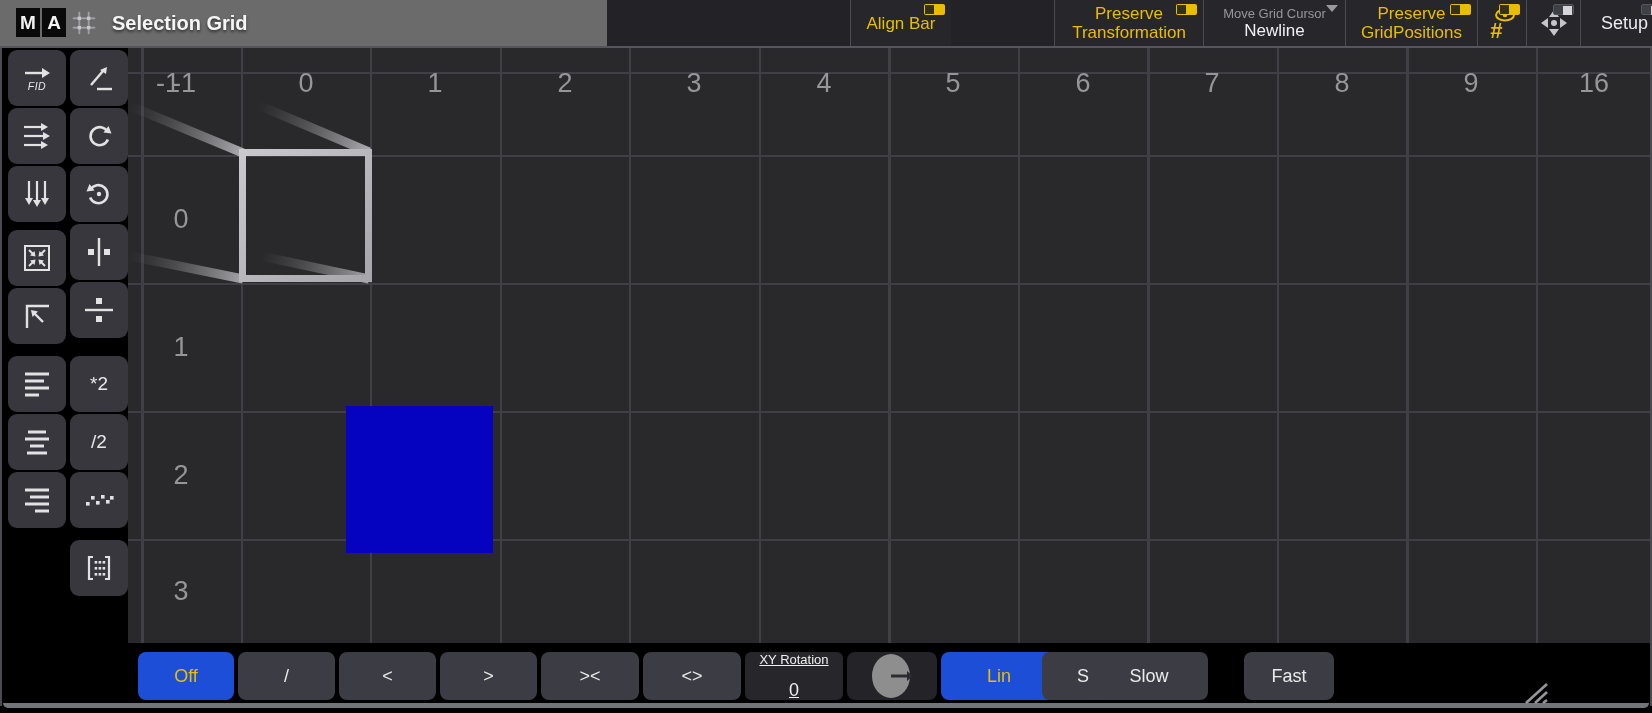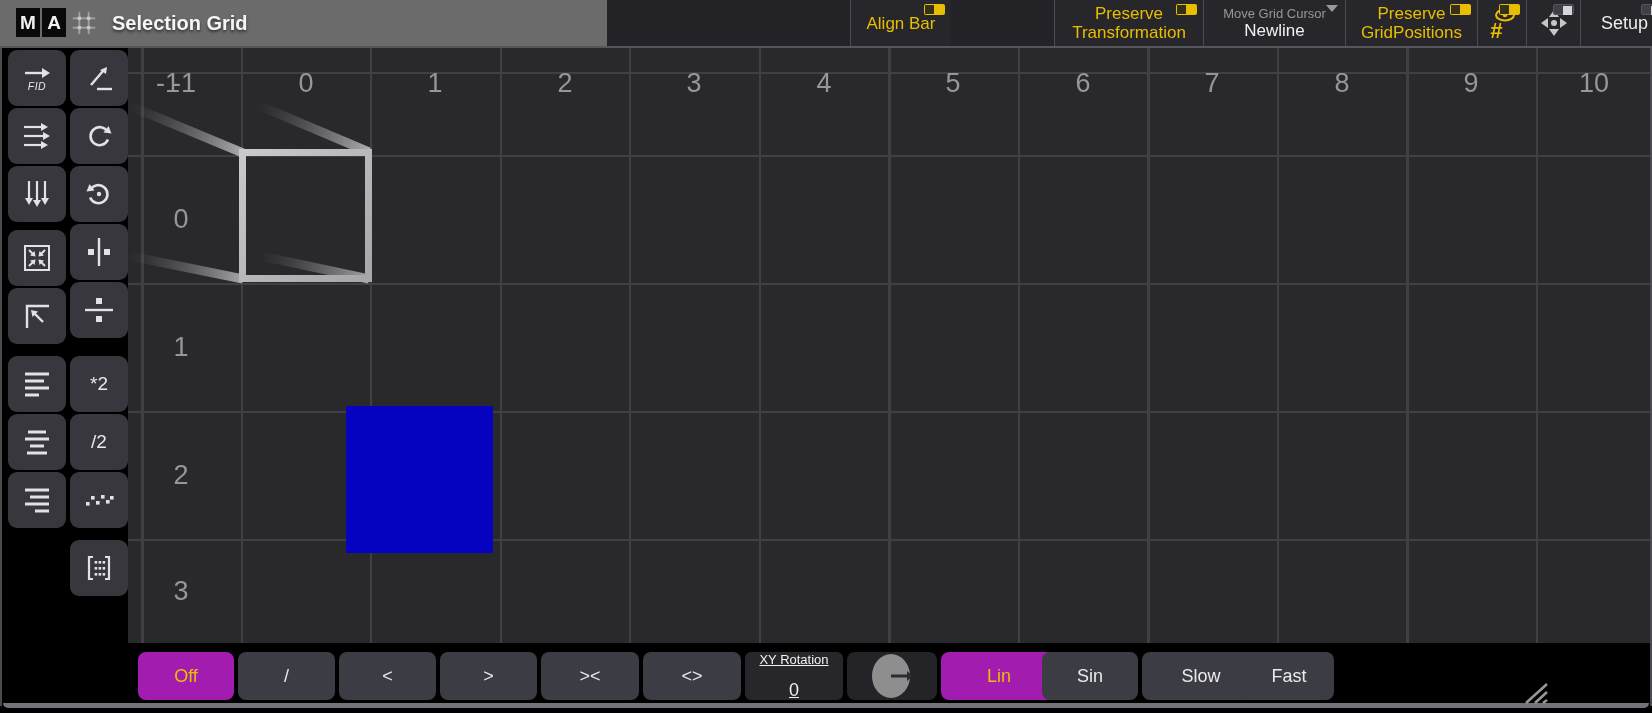--- a/index.html
+++ b/index.html
@@ -46,21 +46,21 @@
       color:#96969a;font-size:27px;}
   .grv{position:absolute;left:0;width:106px;height:34px;line-height:34px;text-align:center;
        color:#96969a;font-size:27px;}
   .sel-cell{position:absolute;left:218px;top:358px;width:147px;height:147px;background:#0502c0;}
 
   .cursor-svg{position:absolute;left:0;top:0;pointer-events:none;}
 
   
   .bb-btn{position:absolute;top:652px;height:48px;background:#3c3c44;border-radius:8px;
           color:#eaeaec;font-size:18px;display:flex;align-items:center;justify-content:center;}
-  .bb-btn.sel{background:#a21caf;color:#e9be00;}
+  .bb-btn.sel{background:#1d4ed8;color:#e9be00;}
   .bb-display{position:absolute;top:652px;height:48px;background:#26262b;border-radius:6px;
               color:#f0f0f2;display:flex;flex-direction:column;align-items:center;justify-content:space-between;text-decoration:underline;}
   .bb-display .lab{font-size:13px;line-height:16px;}
   .bb-display .v{font-size:18px;line-height:20px;}
   .bb-knob{position:absolute;top:652px;height:48px;background:#232328;border-radius:8px;
            display:flex;align-items:center;justify-content:center;}
 
   
   .frame-bottom{position:absolute;left:3px;right:3px;top:703px;height:5px;background:#73737a;
                 border-radius:0 0 8px 8px;}
@@ -80,21 +80,21 @@
     <div class="gh" style="left:138px;top:18px">0</div>
     <div class="gh" style="left:267px;top:18px">1</div>
     <div class="gh" style="left:397px;top:18px">2</div>
     <div class="gh" style="left:526px;top:18px">3</div>
     <div class="gh" style="left:656px;top:18px">4</div>
     <div class="gh" style="left:785px;top:18px">5</div>
     <div class="gh" style="left:915px;top:18px">6</div>
     <div class="gh" style="left:1044px;top:18px">7</div>
     <div class="gh" style="left:1174px;top:18px">8</div>
     <div class="gh" style="left:1303px;top:18px">9</div>
-    <div class="gh" style="left:1426px;top:18px">10</div>
+    <div class="gh" style="left:1426px;top:18px">16</div>
 
     <div class="gh" style="left:0px;width:80px;top:18px">-1</div>
 
     <div class="grv" style="top:154px">0</div>
     <div class="grv" style="top:282px">1</div>
     <div class="grv" style="top:410px">2</div>
     <div class="grv" style="top:526px">3</div>
 
     <div class="sel-cell"></div>
   </div>
@@ -414,21 +414,21 @@
           <polygon points="39,18 45,23 39,28" fill="#2c2c30"></polygon>
         </svg>
       </span>
     </div>
     <div class="bb-btn sel" style="left:941px;width:116px">
         <span>Lin</span>
       </div>
     <div class="bb-btn" style="left:1042px;width:96px">
         <span>Sin</span>
       </div>
-    <div class="bb-btn" style="left:1142px;width:118px">
+    <div class="bb-btn" style="left:1090px;width:118px">
         <span>Slow</span>
       </div>
     <div class="bb-btn" style="left:1244px;width:90px">
         <span>Fast</span>
       </div>
   </div>
 
   <div class="frame-left"></div>
   <div class="frame-right"></div>
   <div class="frame-bottom"></div>

